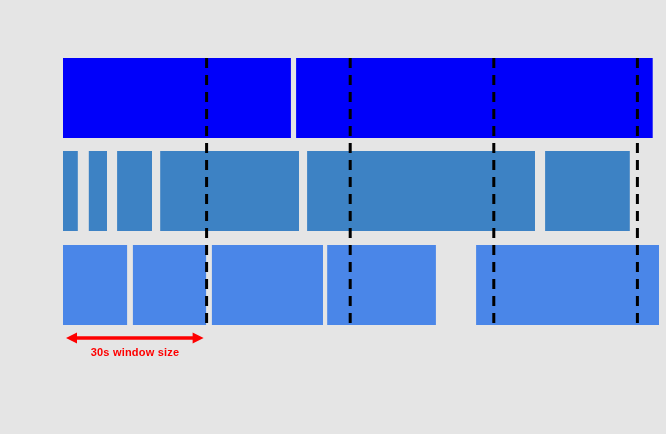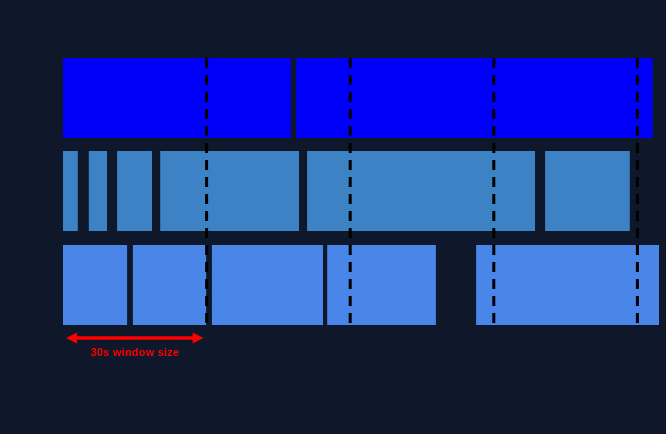--- a/index.html
+++ b/index.html
@@ -27,21 +27,21 @@
     width: 160px;
     text-align: center;
     font-size: 11px;
     font-weight: 700;
     letter-spacing: 0.2px;
   }
 </style>
 </head>
 <body>
 
-<div id="figure-wrap" style="background: #0f172a;">
+<div id="figure-wrap" style="background: #e5e5e5;">
   <svg id="fig-svg" width="666" height="434">
       <rect x="63.0" y="58" width="227.9" height="80" fill="#0000fa"></rect>
       <rect x="296.1" y="58" width="356.6" height="80" fill="#0000fa"></rect>
       <rect x="63.0" y="151" width="14.8" height="80" fill="#3d82c4"></rect>
       <rect x="88.8" y="151" width="18.2" height="80" fill="#3d82c4"></rect>
       <rect x="117.1" y="151" width="34.9" height="80" fill="#3d82c4"></rect>
       <rect x="160.2" y="151" width="138.8" height="80" fill="#3d82c4"></rect>
       <rect x="307.1" y="151" width="227.9" height="80" fill="#3d82c4"></rect>
       <rect x="545.1" y="151" width="84.7" height="80" fill="#3d82c4"></rect>
       <rect x="63.0" y="245" width="64.1" height="80" fill="#4a86e8"></rect>

